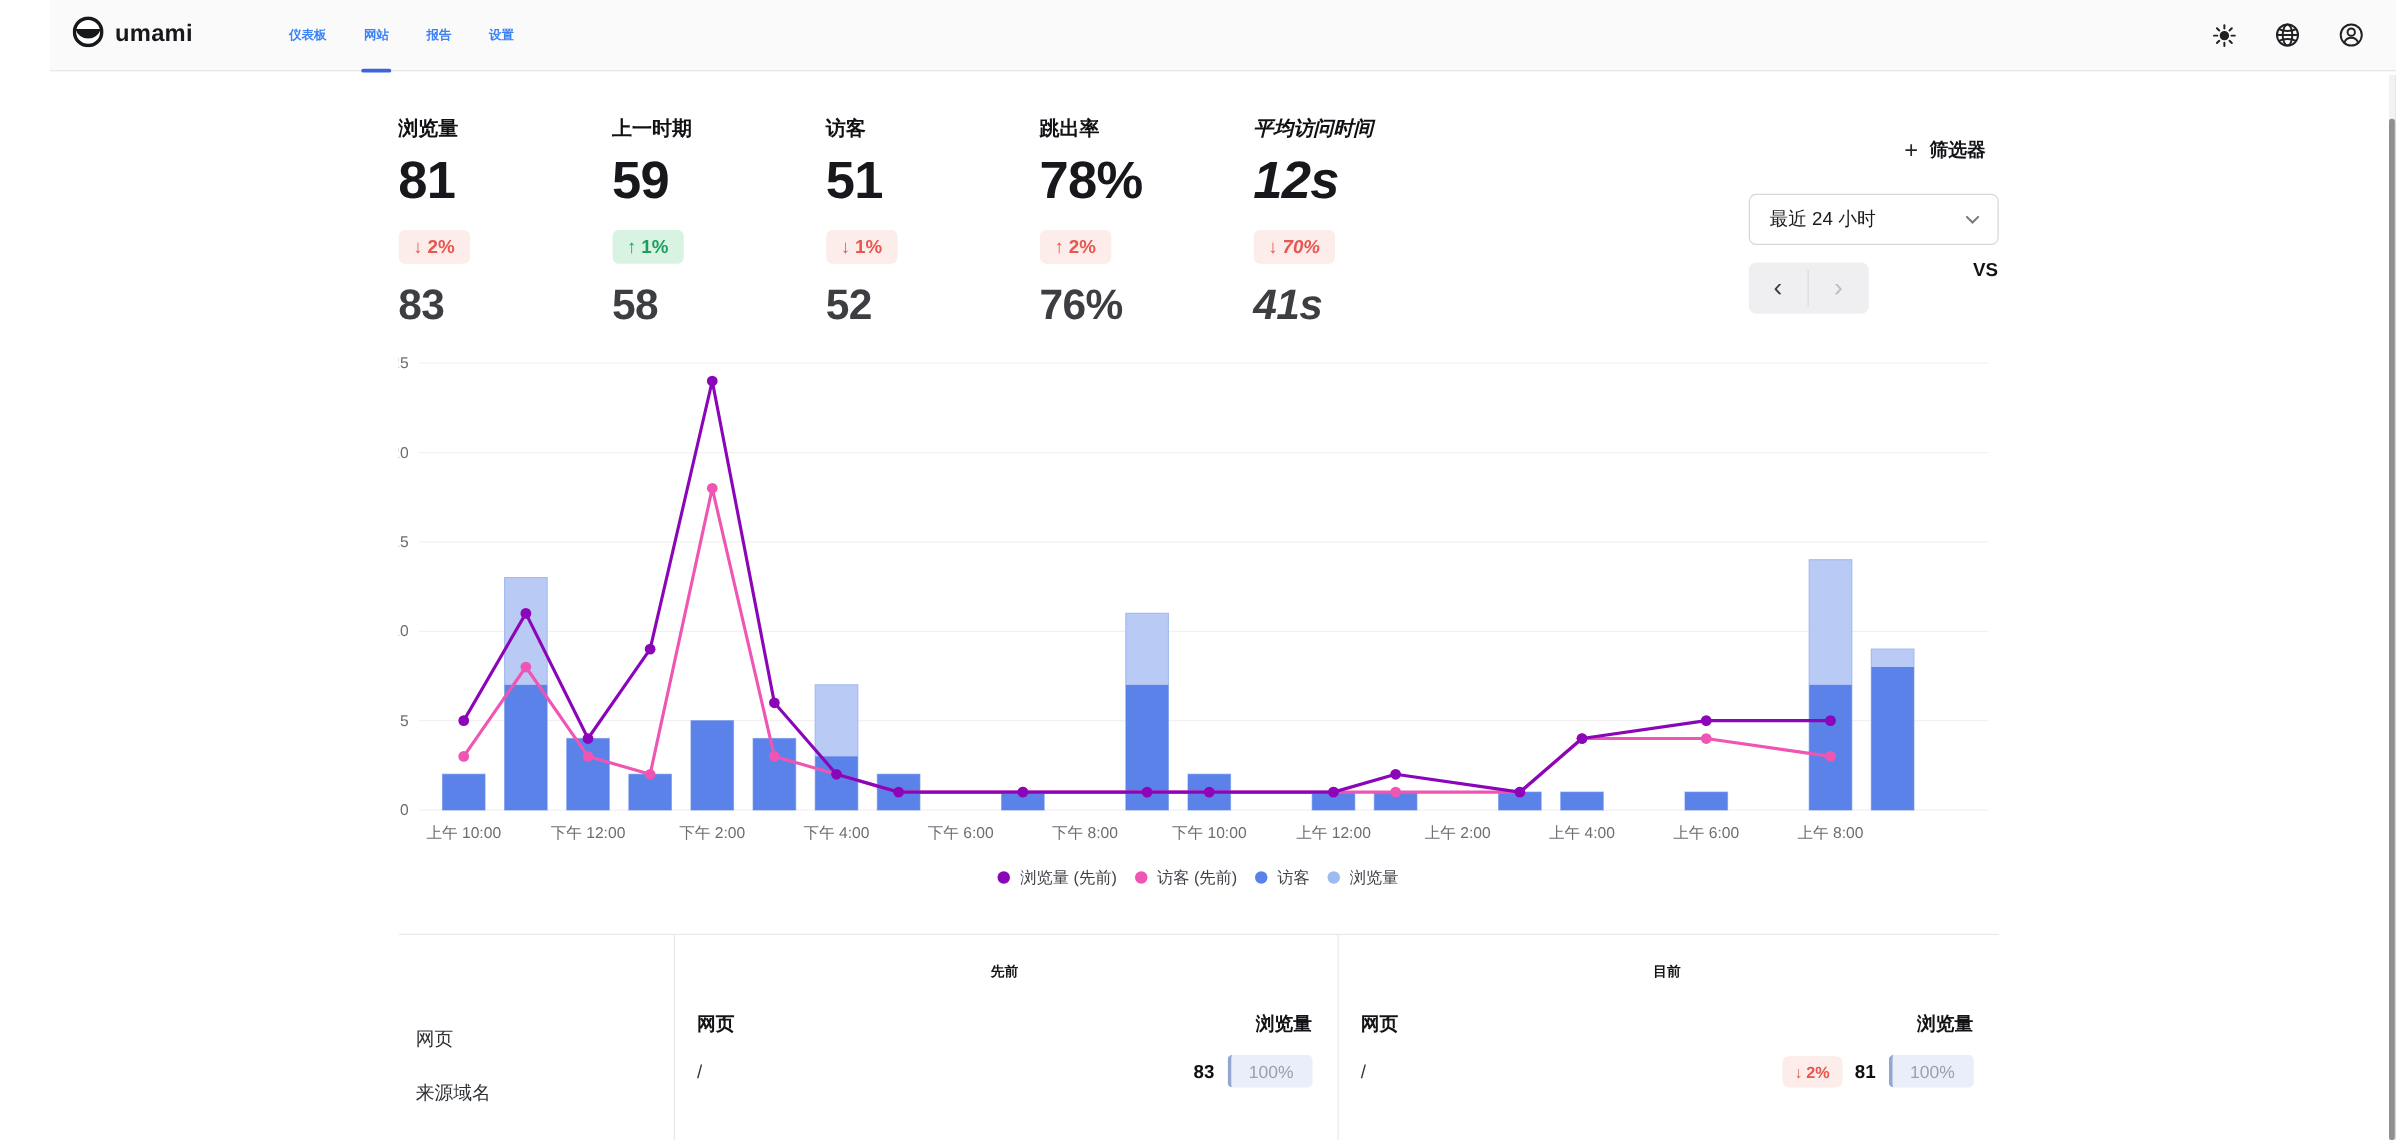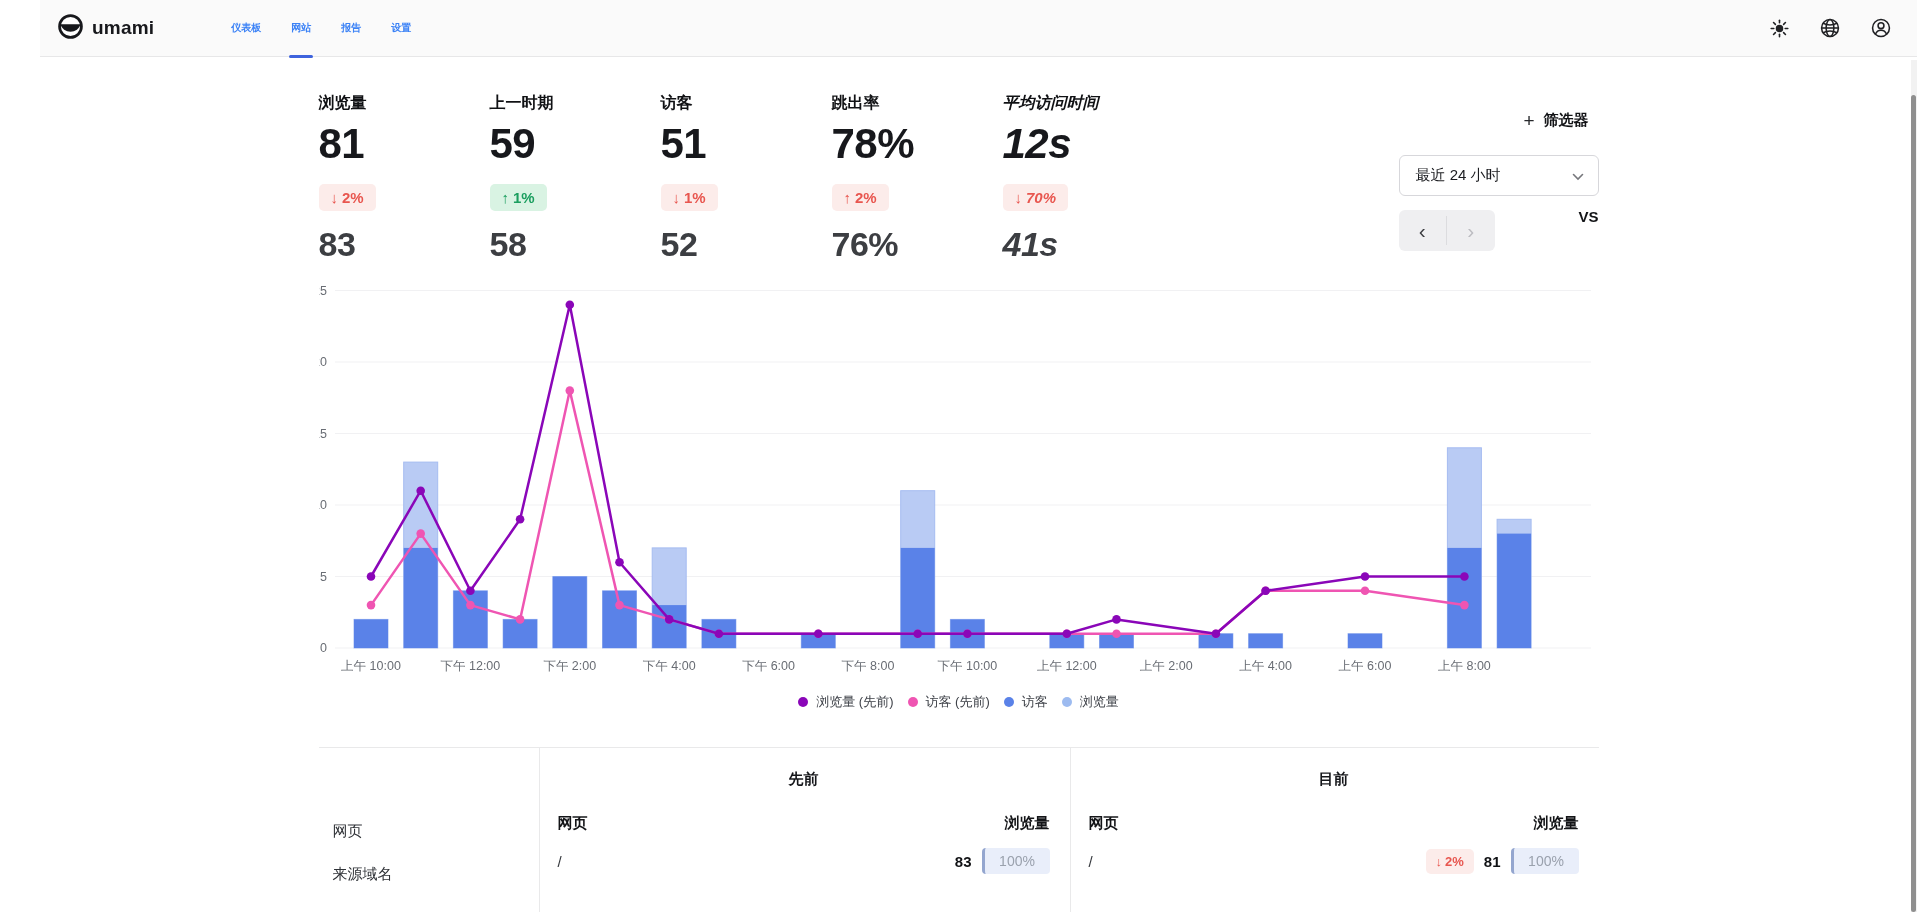--- a/index.html
+++ b/index.html
@@ -61,21 +61,21 @@
   .legend-dot { width:10px; height:10px; border-radius:50%; }
 
   
   .details { margin-top:36px; border-top:1px solid #e9e9ea; height:167px;
     display:flex; align-items:stretch; }
   .detail-menu { width:220px; padding:62px 0 0 14px; }
   .menu-item { font-size:15px; color:#2e3136; padding:12px 0; cursor:pointer; }
   .detail-panel { border-left:1px solid #e9e9ea; padding:0 20px 0 18px; }
   .panel-prev { width:531px; }
   .panel-cur  { width:529px; }
-  .detail-title { text-align:center; font-size:15px; font-weight:700; margin-top:22px; color:#15161a; }
+  .detail-title { text-align:center; font-size:11px; font-weight:700; margin-top:22px; color:#15161a; }
   .detail-head { display:flex; justify-content:space-between; margin-top:25px;
     font-size:15px; font-weight:700; color:#131417; }
   .detail-row { display:flex; justify-content:space-between; align-items:center; margin-top:15px; font-size:15px; }
   .row-name { color:#35383d; cursor:pointer; }
   .row-right { display:flex; align-items:center; gap:10px; }
   .row-value { font-weight:700; color:#101114; }
   .pct-badge { background:#e9eefa; border-left:3px solid #94a6cf; color:#9aa1ad;
     font-size:14px; padding:5px 0; width:68px; text-align:center; border-radius:4px; }
   .row-pill { display:inline-flex; align-items:center; gap:3px; font-size:13px; font-weight:700;
     padding:5px 10px; border-radius:5px; }

